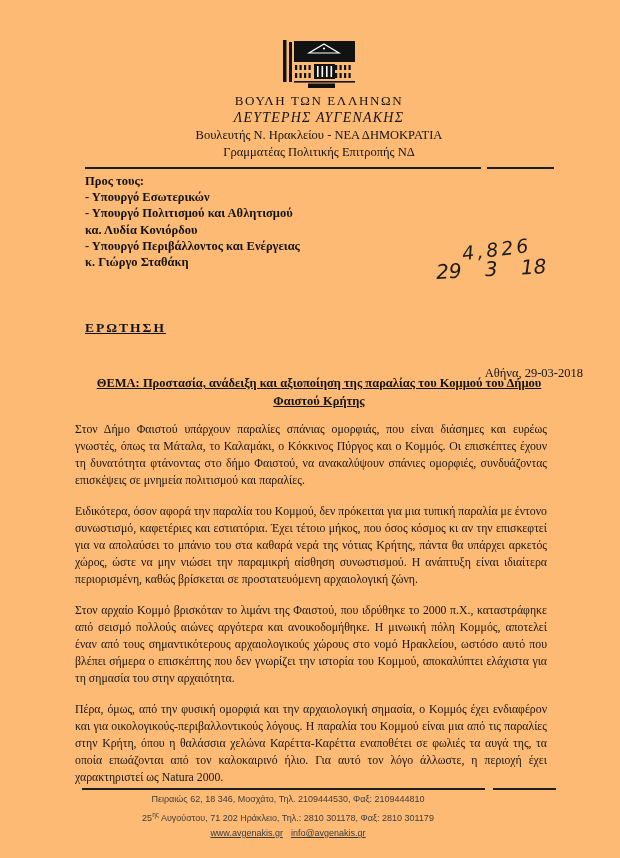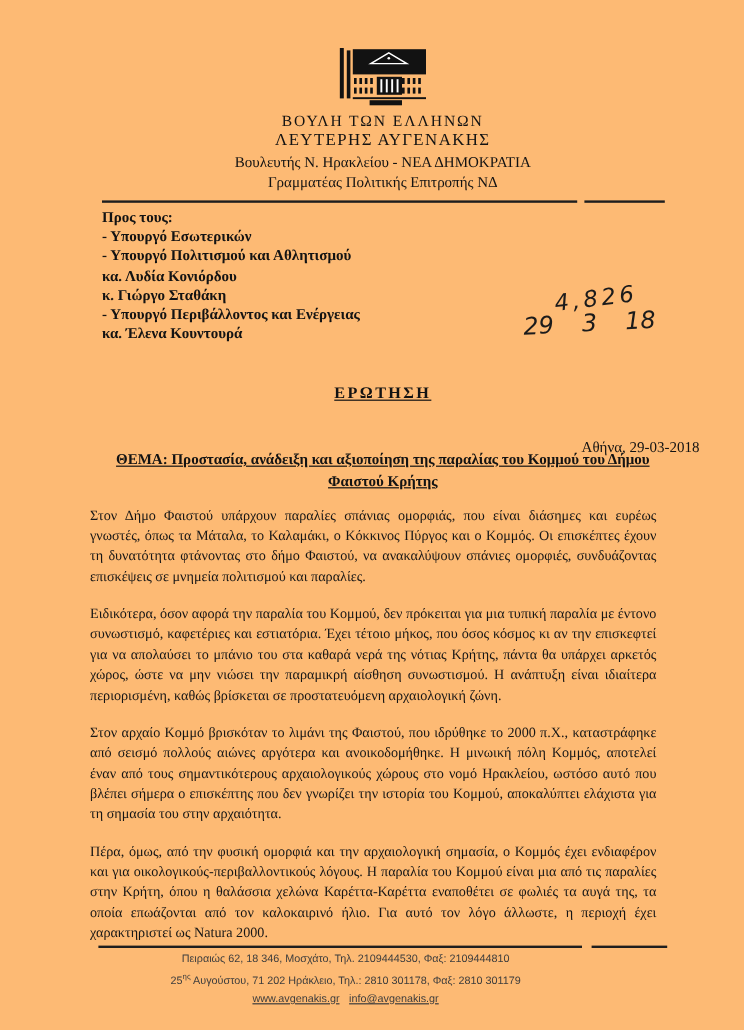--- a/index.html
+++ b/index.html
@@ -5,37 +5,37 @@
   html,body{margin:0;padding:0;background:#e8e8e8;}
   .page{
     position:relative;width:620px;height:858px;background:#fdba74;
     font-family:"Liberation Serif",serif;color:#131313;overflow:hidden;
     margin:0 auto;
   }
   
   .header{position:absolute;left:85px;top:40px;width:468px;text-align:center;}
   .logo{display:block;margin:0 auto 5px auto;}
   .org-title{font-size:13px;letter-spacing:1.6px;font-weight:normal;margin:0;}
-  .member-name{font-size:14px;letter-spacing:1.2px;margin-top:1px;}
+  .member-name{font-size:14px;letter-spacing:1.2px;margin-top:1px;font-style:italic;}
   .member-role{font-size:12.5px;margin-top:2px;}
   
   .rule{position:absolute;height:2px;background:#1e1e1e;}
   .rule-top-a{left:85px;top:167px;width:396px;}
   .rule-top-b{left:487px;top:167px;width:67px;}
   .rule-bottom-a{left:82px;top:788px;width:403px;}
   .rule-bottom-b{left:493px;top:788px;width:63px;}
   
   .recipients{position:absolute;left:85px;top:173px;font-weight:bold;font-size:12.5px;line-height:16.2px;}
   .recipients div{white-space:pre;}
   
   .hand{position:absolute;font-family:"DejaVu Sans",sans-serif;font-style:italic;color:#1b1b1b;}
   .hand-number{left:462px;top:238px;font-size:19px;letter-spacing:3px;transform:rotate(-7deg);}
   .hand-date{left:436px;top:257px;font-size:20px;word-spacing:17px;transform:rotate(-3deg);}
   
-  .q-heading{position:absolute;left:85px;top:320px;width:468px;text-align:center;
+  .q-heading{position:absolute;left:85px;top:320px;width:468px;
     font-weight:bold;font-size:13.5px;letter-spacing:2px;}
   .q-heading span{text-decoration:underline;}
   .dateline{position:absolute;left:85px;top:366px;width:498px;text-align:right;font-size:12.5px;}
   .subject{position:absolute;left:85px;top:375px;width:468px;text-align:center;
     font-weight:bold;font-size:12.5px;line-height:17.5px;}
   .subject .u{text-decoration:underline;}
   
   .body-text{position:absolute;left:75px;top:421px;width:472px;font-size:11.8px;
     line-height:17px;text-align:justify;color:#161616;}
   .body-text p{margin:0 0 14px 0;}
@@ -91,21 +91,21 @@
     <div class="member-name">ΛΕΥΤΕΡΗΣ ΑΥΓΕΝΑΚΗΣ</div>
     <div class="member-role">Βουλευτής Ν. Ηρακλείου - ΝΕΑ ΔΗΜΟΚΡΑΤΙΑ</div>
     <div class="member-role">Γραμματέας Πολιτικής Επιτροπής ΝΔ</div>
   </div>
 
   <div class="rule rule-top-a"></div>
   <div class="rule rule-top-b"></div>
 
   <div class="recipients">
     <div>Προς τους:</div>
-    <div><div>- Υπουργό Εσωτερικών</div><div>- Υπουργό Πολιτισμού και Αθλητισμού</div><div>κα. Λυδία Κονιόρδου</div><div>κ. Γιώργο Σταθάκη</div><div>- Υπουργό Περιβάλλοντος και Ενέργειας</div><div>κα. Έλενα Κουντουρά</div></div>
+    <div><div>- Υπουργό Εσωτερικών</div><div>- Υπουργό Πολιτισμού και Αθλητισμού</div><div>κα. Λυδία Κονιόρδου</div><div>- Υπουργό Περιβάλλοντος και Ενέργειας</div><div>κ. Γιώργο Σταθάκη</div></div>
   </div>
 
   <div class="hand hand-number">4,826</div>
   <div class="hand hand-date">29 3 18</div>
 
   <div class="q-heading">
     <span>ΕΡΩΤΗΣΗ</span>
   </div>
 
   <div class="dateline">Αθήνα, 29-03-2018</div>

